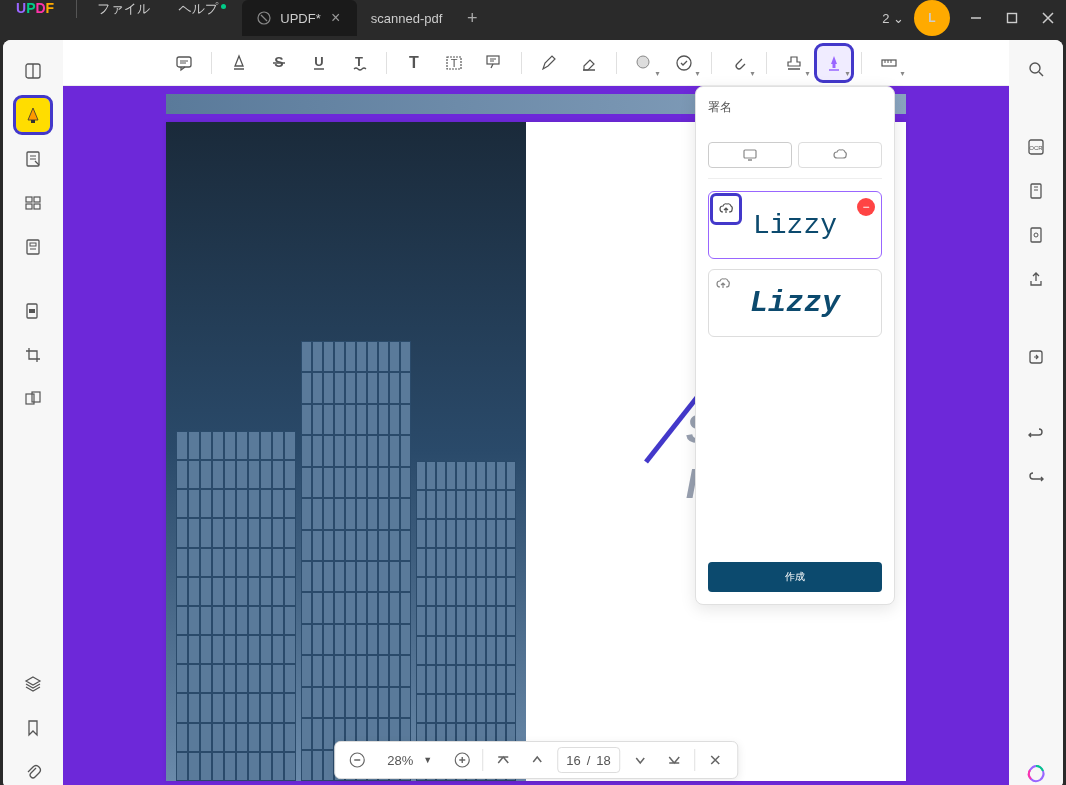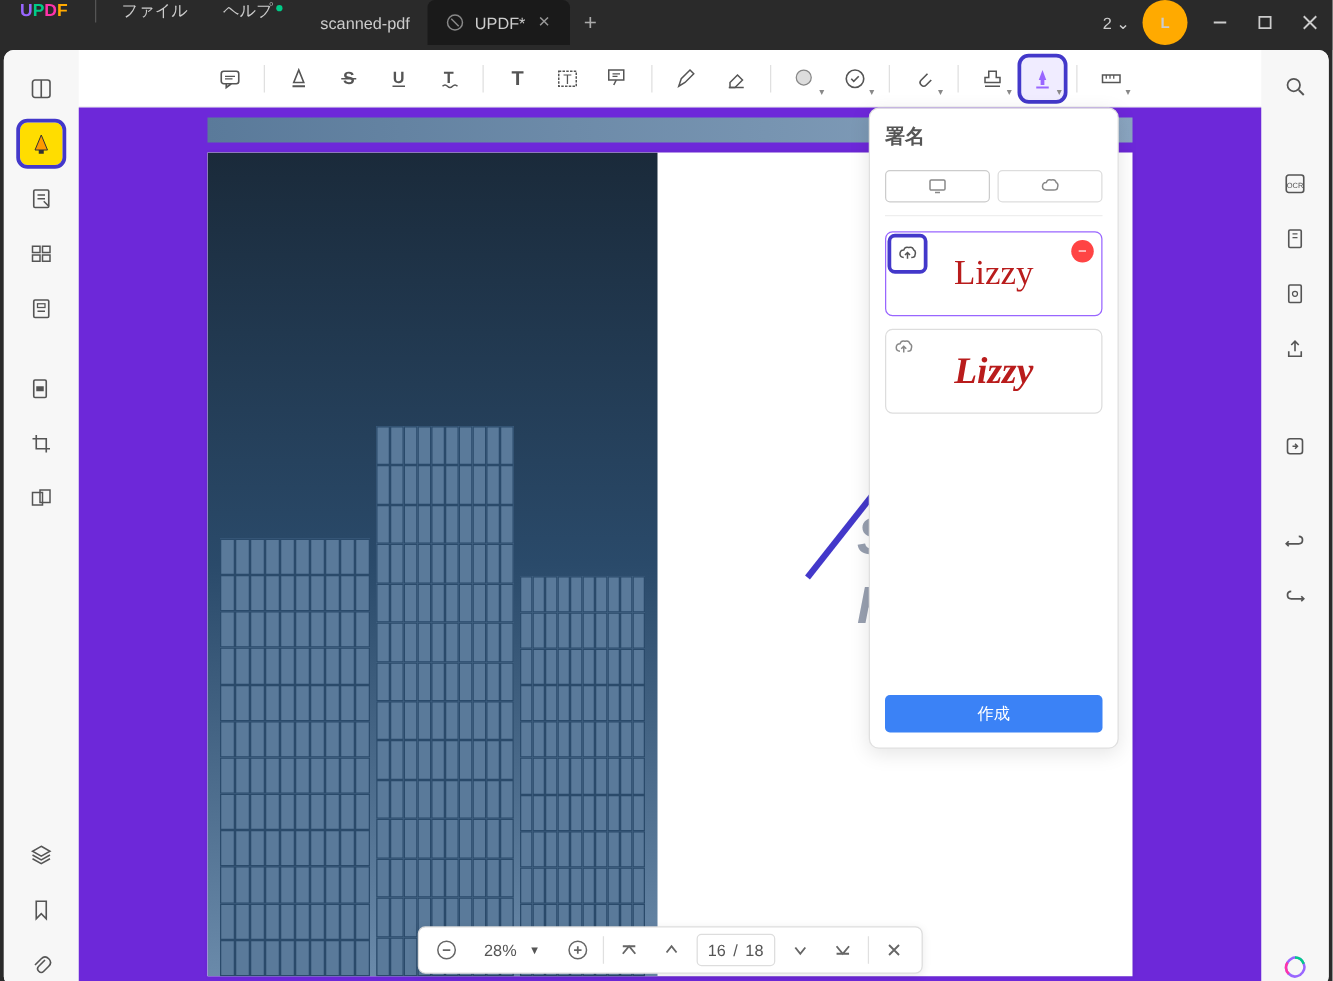--- a/index.html
+++ b/index.html
@@ -36,31 +36,31 @@
 .page{width:740px;flex:1;background:#fff;position:relative;overflow:hidden;box-shadow:0 0 4px rgba(0,0,0,0.1)}
 .skypic{position:absolute;left:0;top:0;width:360px;height:100%;background:linear-gradient(180deg,#1a2a3a 0%,#2a4a6a 50%,#6a8aaa 100%)}
 .building{position:absolute;bottom:0;display:grid;grid-template-columns:repeat(10,1fr);gap:0;background:#4a6a8a}
 .b1{left:10px;width:120px;height:350px}.b2{left:135px;width:110px;height:440px}.b3{left:250px;width:100px;height:320px}
 .gridcell{border:0.5px solid #2a4a6a;background:#5a7a9a}
 .arrow{position:absolute;left:470px;top:130px;width:180px;height:220px;pointer-events:none}
 .arrow-line{stroke:#4338ca;stroke-width:5;fill:none}
 .arrow-head{fill:#4338ca}
 .watermark{position:absolute;right:60px;top:280px;font-size:42px;font-weight:800;color:#98a0b0;letter-spacing:3px;font-style:italic;line-height:1.3}
 .sigpanel{position:absolute;right:114px;top:46px;width:200px;background:#fff;border:1px solid #e0e0e0;border-radius:8px;box-shadow:0 4px 16px rgba(0,0,0,0.1);padding:12px}
-.sigpanel h4{font-size:16px;color:#555;font-weight:bold;margin-bottom:16px}
+.sigpanel h4{font-size:12px;color:#555;font-weight:normal;margin-bottom:26px}
 .sig-tabs{display:flex;gap:6px;margin-bottom:12px;border-bottom:1px solid #eee;padding-bottom:10px}
 .sig-tab{flex:1;height:26px;border:1px solid #ddd;border-radius:4px;display:flex;align-items:center;justify-content:center;cursor:pointer;color:#888}
 .sig-tab.active{background:#fff;border-color:#ccc}
 .sig-item{border:1px solid #ddd;border-radius:6px;padding:8px;margin-bottom:10px;position:relative;height:68px;display:flex;align-items:center;justify-content:center}
 .sig-item.sel{border-color:#9966ff}
 .sig-cloud{position:absolute;left:4px;top:4px;width:26px;height:26px;display:flex;align-items:center;justify-content:center;outline:3px solid #4338ca;border-radius:3px;background:#fff}
 .sig-del{position:absolute;right:6px;top:6px;width:18px;height:18px;border-radius:50%;background:#ff4444;color:#fff;display:flex;align-items:center;justify-content:center;font-size:12px}
-.sig-script{font-family:Liberation Serif, serif;font-size:28px;color:#b91c1c}
+.sig-script{font-family:Liberation Mono, monospace;font-size:28px;color:#0c4a6e}
 .sig-script.b{font-style:italic;font-weight:bold;font-size:30px}
-.sig-create{width:100%;height:30px;background:#3b82f6;color:#fff;border:none;border-radius:4px;font-size:13px;cursor:pointer;margin-top:auto}
+.sig-create{width:100%;height:30px;background:#0c4a6e;color:#fff;border:none;border-radius:4px;font-size:10px;cursor:pointer;margin-top:auto}
 .sigpanel-body{display:flex;flex-direction:column;height:450px}
 .rightbar{width:54px;background:#f7f7f7;display:flex;flex-direction:column;align-items:center;padding-top:14px;gap:14px}
 .rightbar .rb-item{width:30px;height:30px;display:flex;align-items:center;justify-content:center;color:#555;cursor:pointer}
 .rightbar .spacer{flex:1}
 .bottombar{position:absolute;bottom:10px;left:50%;transform:translateX(-50%);height:38px;background:#fff;border:1px solid #ddd;border-radius:6px;display:flex;align-items:center;padding:0 8px;gap:6px;box-shadow:0 2px 8px rgba(0,0,0,0.08)}
 .bb-item{width:28px;height:28px;display:flex;align-items:center;justify-content:center;cursor:pointer;color:#666;border-radius:4px}
 .bb-zoom{display:flex;align-items:center;gap:4px;padding:0 10px;font-size:13px;color:#555}
 .bb-page{display:flex;align-items:center;gap:6px;padding:0 8px;border:1px solid #ddd;border-radius:4px;height:26px;font-size:13px;color:#555}
 .bb-sep{width:1px;height:22px;background:#e0e0e0}
 .ai-icon{color:#9966ff}
@@ -68,32 +68,32 @@
 </style>
 </head>
 <body>
 
 <div class="titlebar">
   <div class="logo"><span class="u">U</span><span class="p">P</span><span class="d">D</span><span class="f">F</span></div>
   <div class="divider"></div>
   <div class="menu-item">ファイル</div>
   <div class="menu-item"><span>ヘルプ</span><span class="dot"></span></div>
   <div class="tabs">
-    <div class="tab">
-      <span>scanned-pdf</span>
-    </div>
     <div class="tab active">
       <span class="tab-icon">
           <svg width="14" height="14" viewBox="0 0 14 14">
             <circle cx="7" cy="7" r="6" fill="none" stroke="currentColor" stroke-width="1.2"></circle>
             <path d="M4 4 L10 10" stroke="currentColor" stroke-width="1.2"></path>
           </svg>
         </span>
       <span>UPDF*</span>
       <span class="tab-close">×</span>
+    </div>
+    <div class="tab">
+      <span>scanned-pdf</span>
     </div>
     <div class="newtab">+</div>
   </div>
   <div class="winctrl">
     <span class="badge-n"><span>2</span> ⌄</span>
     <div class="avatar">L</div>
     <div>
         <svg width="12" height="12">
           <line x1="1" y1="6" x2="11" y2="6" stroke="currentColor" stroke-width="1.5"></line>
         </svg>

